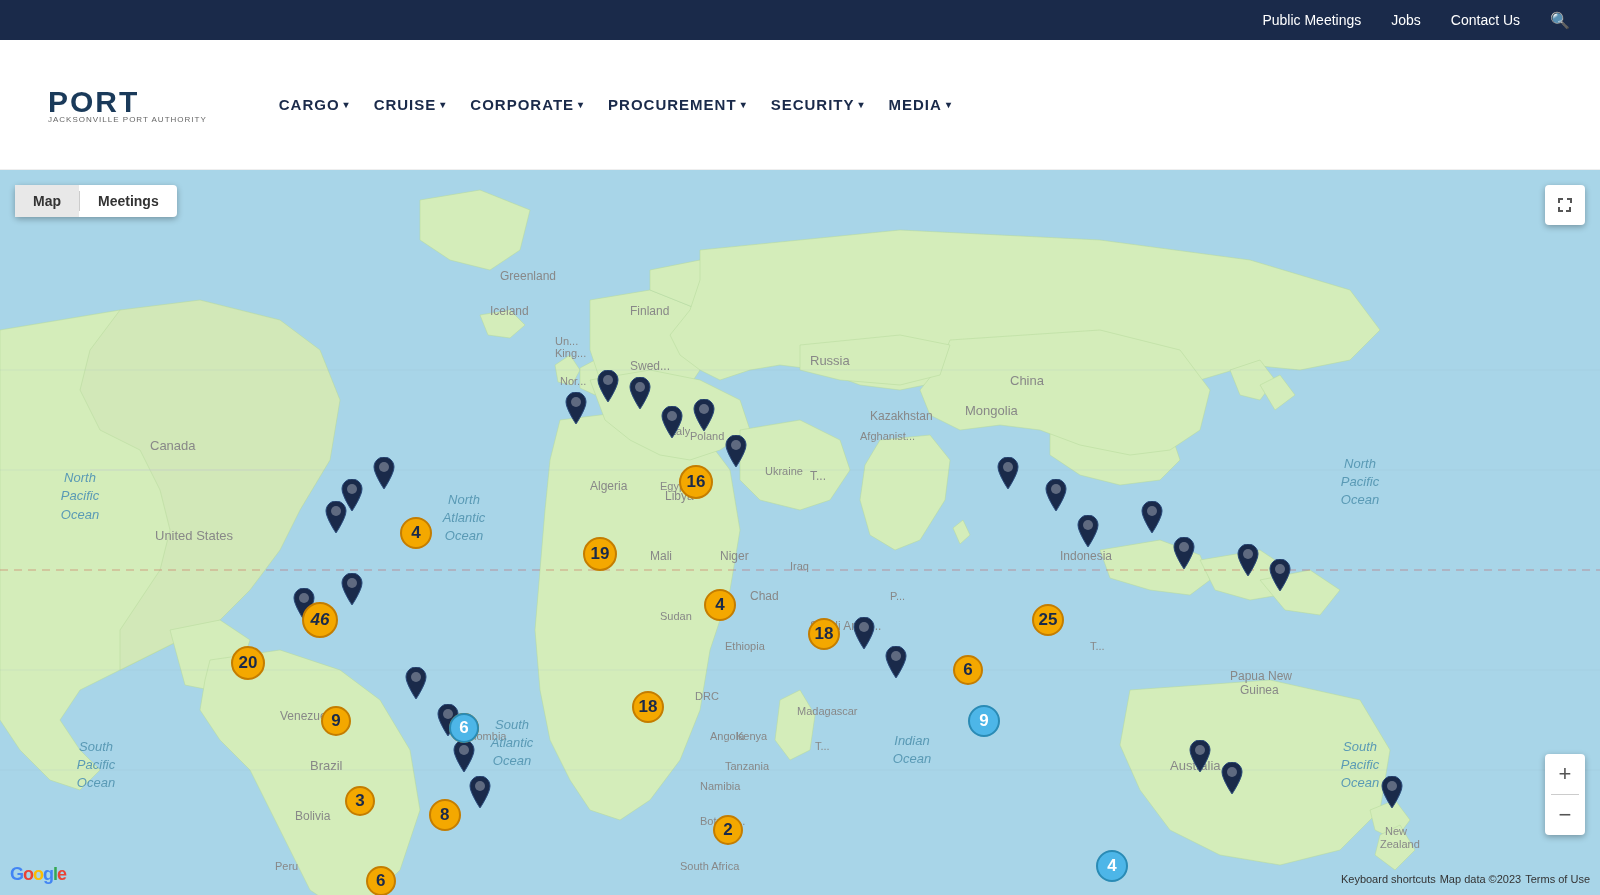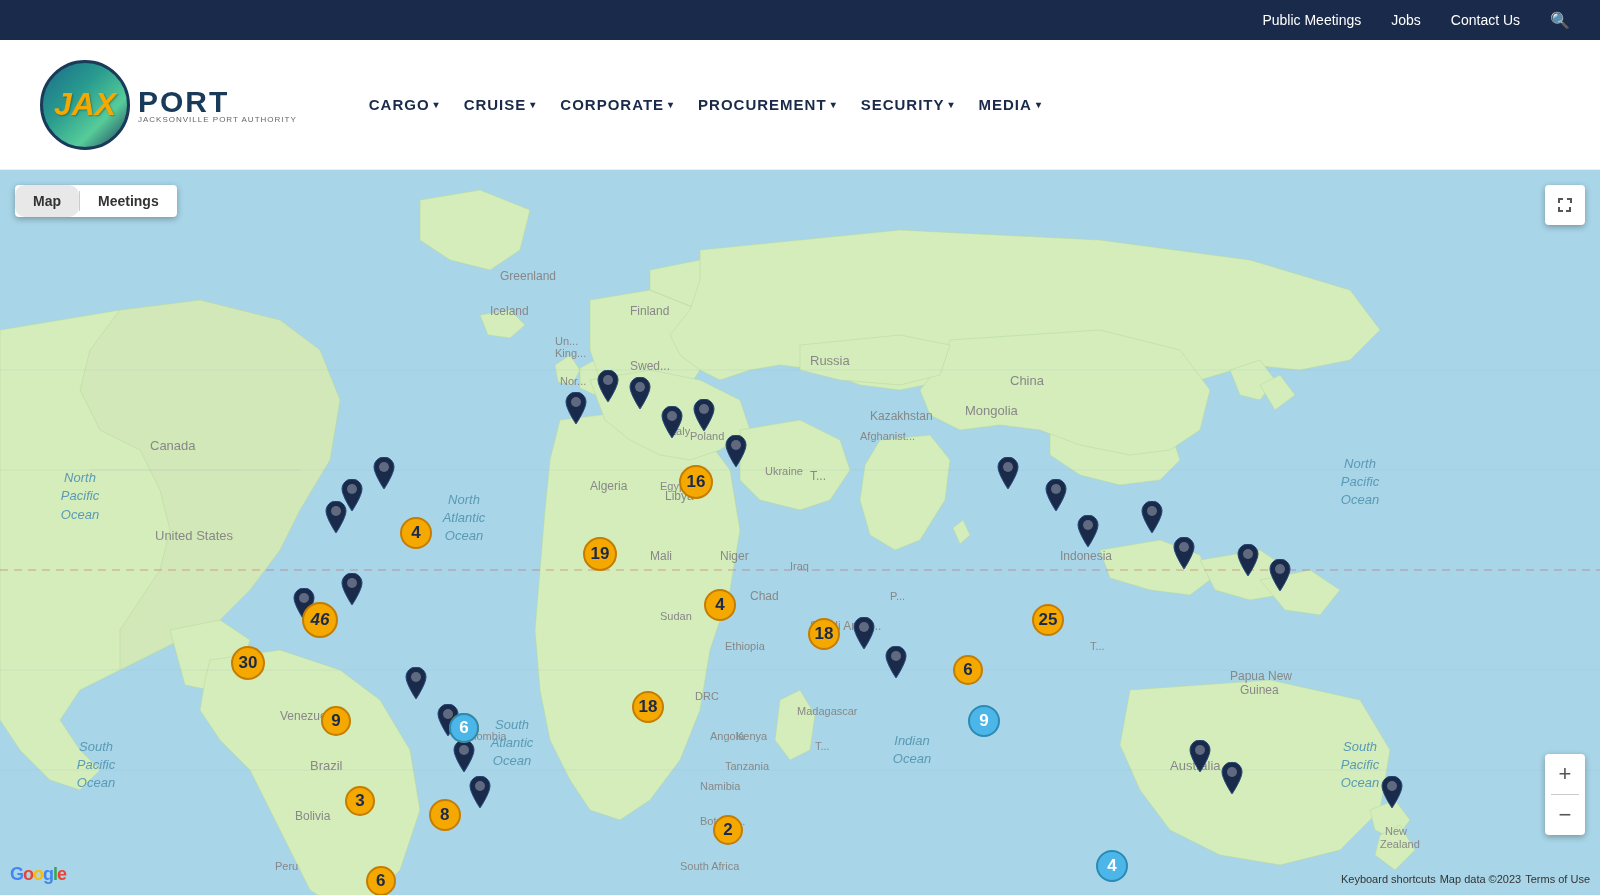--- a/index.html
+++ b/index.html
@@ -133,21 +133,20 @@
       font-size: 14px;
       font-weight: 600;
       cursor: pointer;
       border: none;
       background: transparent;
       color: #333;
     }
     .map-type-btn.active {
       background: #e8e8e8;
       font-weight: 700;
-      border-radius: 10px;
     }
     .map-type-separator {
       width: 1px;
       background: #ccc;
       margin: 6px 0;
     }
 
     #fullscreen-btn {
       position: absolute;
       top: 15px;
@@ -271,23 +270,20 @@
 
 <div id="top-bar">
   <a>Public Meetings</a>
   <a>Jobs</a>
   <a>Contact Us</a>
   <span class="search-icon-top">🔍</span>
 </div>
 
 <div id="header">
   <div id="logo-area">
-    <div id="logo-circle">
-      <span id="logo-text-jax">JAX</span>
-    </div>
     <div id="logo-subtitle">
       <span id="logo-port">PORT</span>
       <span id="logo-authority">JACKSONVILLE PORT AUTHORITY</span>
     </div>
   </div>
   <nav id="nav">
     <div class="nav-item">
       <span>CARGO</span>
       <span class="nav-chevron">▾</span>
     </div>
@@ -565,21 +561,21 @@
       <circle cx="12.5" cy="10" r="5" fill="rgba(255,255,255,0.3)"></circle>
     </svg>
 
   <div class="cluster-marker cluster-orange" style="width:32px;height:32px;left:26%;top:50%;">
       <span>4</span>
     </div>
   <div class="cluster-marker cluster-orange" style="width:36px;height:36px;left:20%;top:62%;font-style:italic;">
       <span>46</span>
     </div>
   <div class="cluster-marker cluster-orange" style="width:34px;height:34px;left:15.5%;top:68%;">
-      <span>30</span>
+      <span>20</span>
     </div>
   <div class="cluster-marker cluster-orange" style="width:30px;height:30px;left:21%;top:76%;">
       <span>9</span>
     </div>
   <div class="cluster-marker cluster-orange" style="width:30px;height:30px;left:22.5%;top:87%;">
       <span>3</span>
     </div>
   <div class="cluster-marker cluster-orange" style="width:30px;height:30px;left:23.8%;top:98%;">
       <span>6</span>
     </div>

